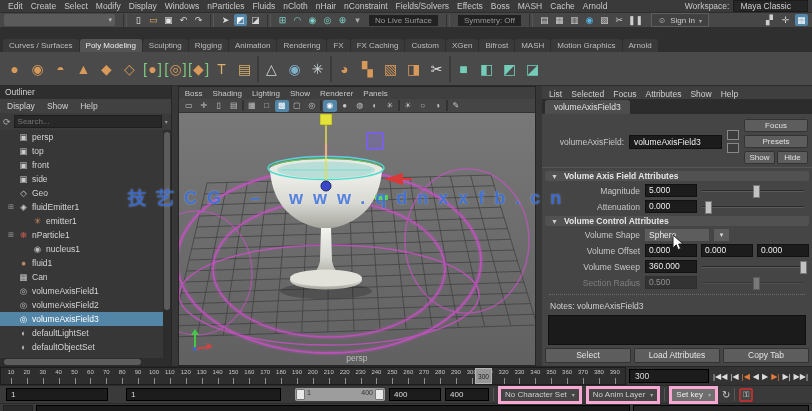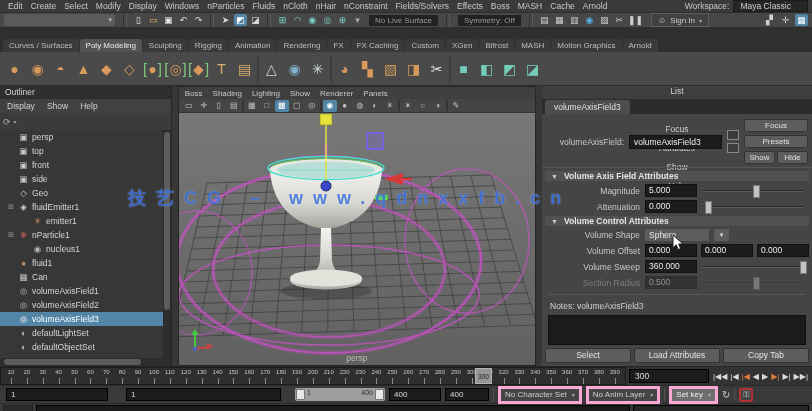--- a/index.html
+++ b/index.html
@@ -52,21 +52,21 @@
   .vp-menus{height:12px;background:#3f3f3f;display:flex;gap:10px;padding:0 6px;font-size:8px;color:#c8c8c8;align-items:center;}
   .vp-toolbar{height:14px;background:#454545;display:flex;gap:1px;padding:0 3px;align-items:center;border-bottom:1px solid #333;box-sizing:border-box;}
   .vp-ic{width:14px;height:12px;font-size:8px;color:#c4c4c4;display:flex;align-items:center;justify-content:center;}
   .vp-ic.active{background:#5285a6;border-radius:2px;color:#fff;}
   .vp-ic.sep{width:2px;min-width:2px;background:#333;height:11px;font-size:0;}
   .vp-canvas{flex:1;position:relative;background:linear-gradient(#787878 0%,#6b6b6b 55%,#616161 100%);overflow:hidden;}
   .vp-canvas svg{position:absolute;left:0;top:0;}
   .vp-cam{position:absolute;bottom:2px;left:50%;transform:translateX(-50%);font-size:8.5px;color:#bdbdbd;}
   
   .attr{width:270px;background:#454545;display:flex;flex-direction:column;font-size:8.5px;box-sizing:border-box;}
-  .ae-menus{height:13px;display:flex;gap:9px;padding:0 7px;background:#3f3f3f;align-items:center;color:#d0d0d0;flex-direction:column;}
+  .ae-menus{height:13px;display:flex;gap:9px;padding:0 7px;background:#3f3f3f;align-items:flex-end;color:#d0d0d0;}
   .ae-tabbar{height:15px;background:#2c2c2c;display:flex;align-items:flex-end;padding-left:3px;}
   .ae-tab{background:#4d4d4d;color:#e0e0e0;padding:2px 9px;border-radius:3px 3px 0 0;}
   .ae-noderow{display:flex;padding:5px 4px 3px 4px;gap:5px;}
   .ae-nodeleft{flex:1;display:flex;align-items:center;gap:5px;}
   .ae-nodelabel{width:78px;text-align:right;color:#c8c8c8;}
   .ae-nodeinput{flex:1;background:#1c1c1c;border:1px solid #111;color:#eee;height:12px;line-height:12px;padding:0 4px;}
   .ae-pins{display:flex;flex-direction:column;gap:3px;}
   .ae-pin{width:10px;height:8px;border:1px solid #888;background:#3c3c3c;}
   .ae-sidebtns{width:64px;display:flex;flex-direction:column;gap:3px;}
   .ae-btn{background:#5d5d5d;border:1px solid #333;border-radius:2px;color:#e0e0e0;text-align:center;height:11px;line-height:11px;font-size:8px;}
@@ -260,20 +260,21 @@
     <div class="outliner">
       <div class="out-title">Outliner</div>
       <div class="out-menus">
 
       <span>Display</span>
           <span>Show</span>
           <span>Help</span>
         </div>
       <div class="out-search">
         <span class="out-filter">⟳</span>
+        <input placeholder="Search..." style="">
         <span style="font-size:6px;color:#999;">▾</span>
       </div>
       <div class="out-list">
         <div class="out-items">
 
             <div class="out-item" style="--c: #c9c9c9;">
               <span class="exp"></span>
               <span class="oi">▣</span>
               <span>persp</span>
             </div>

